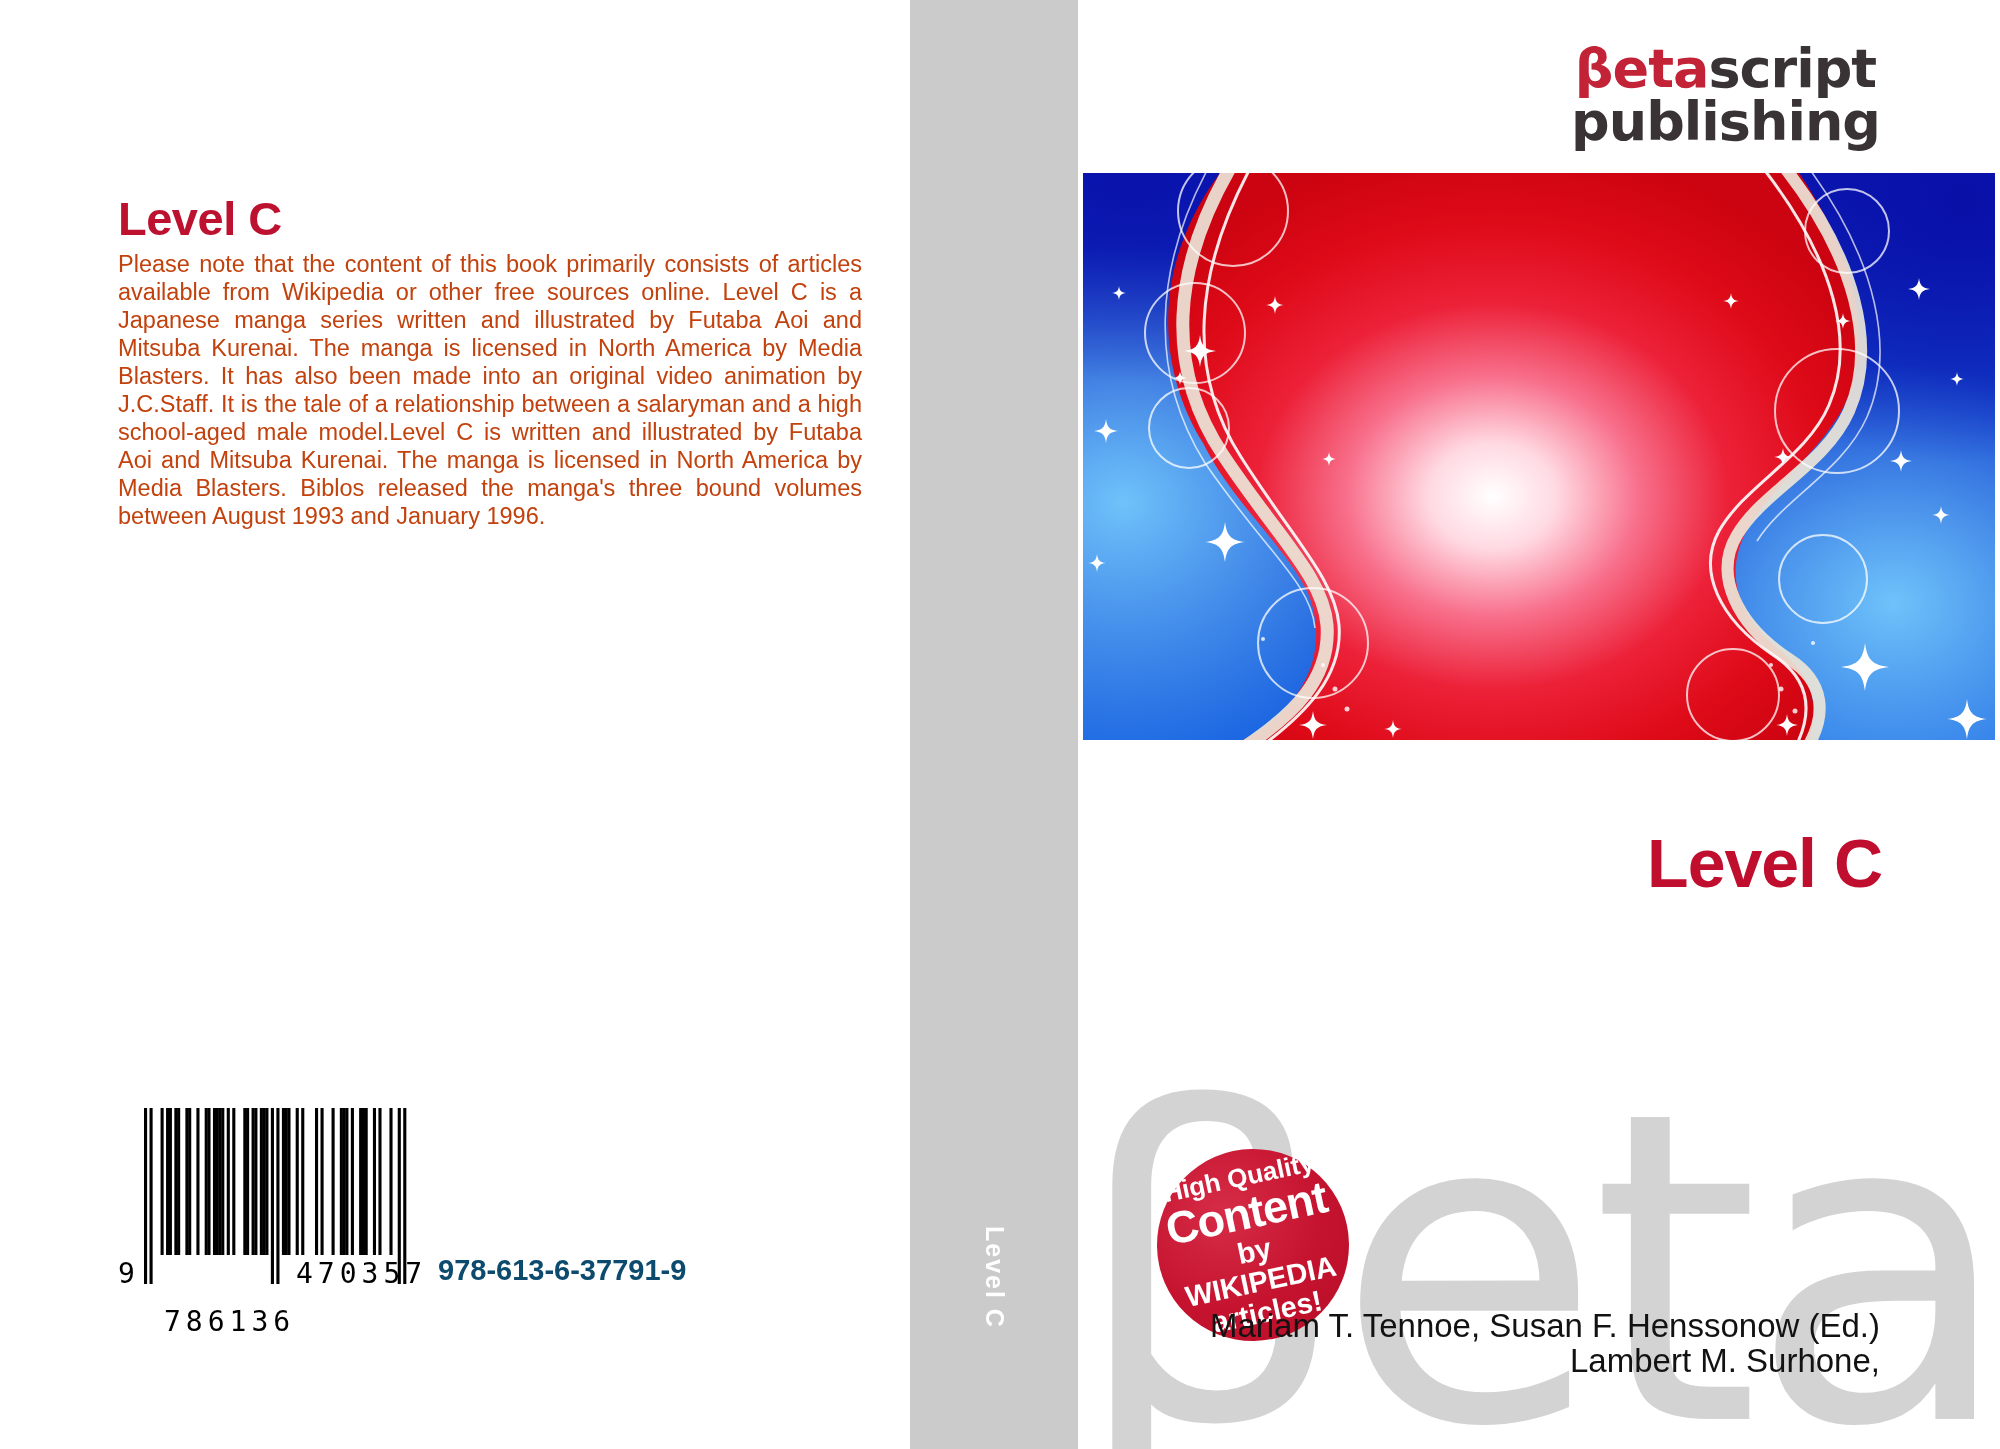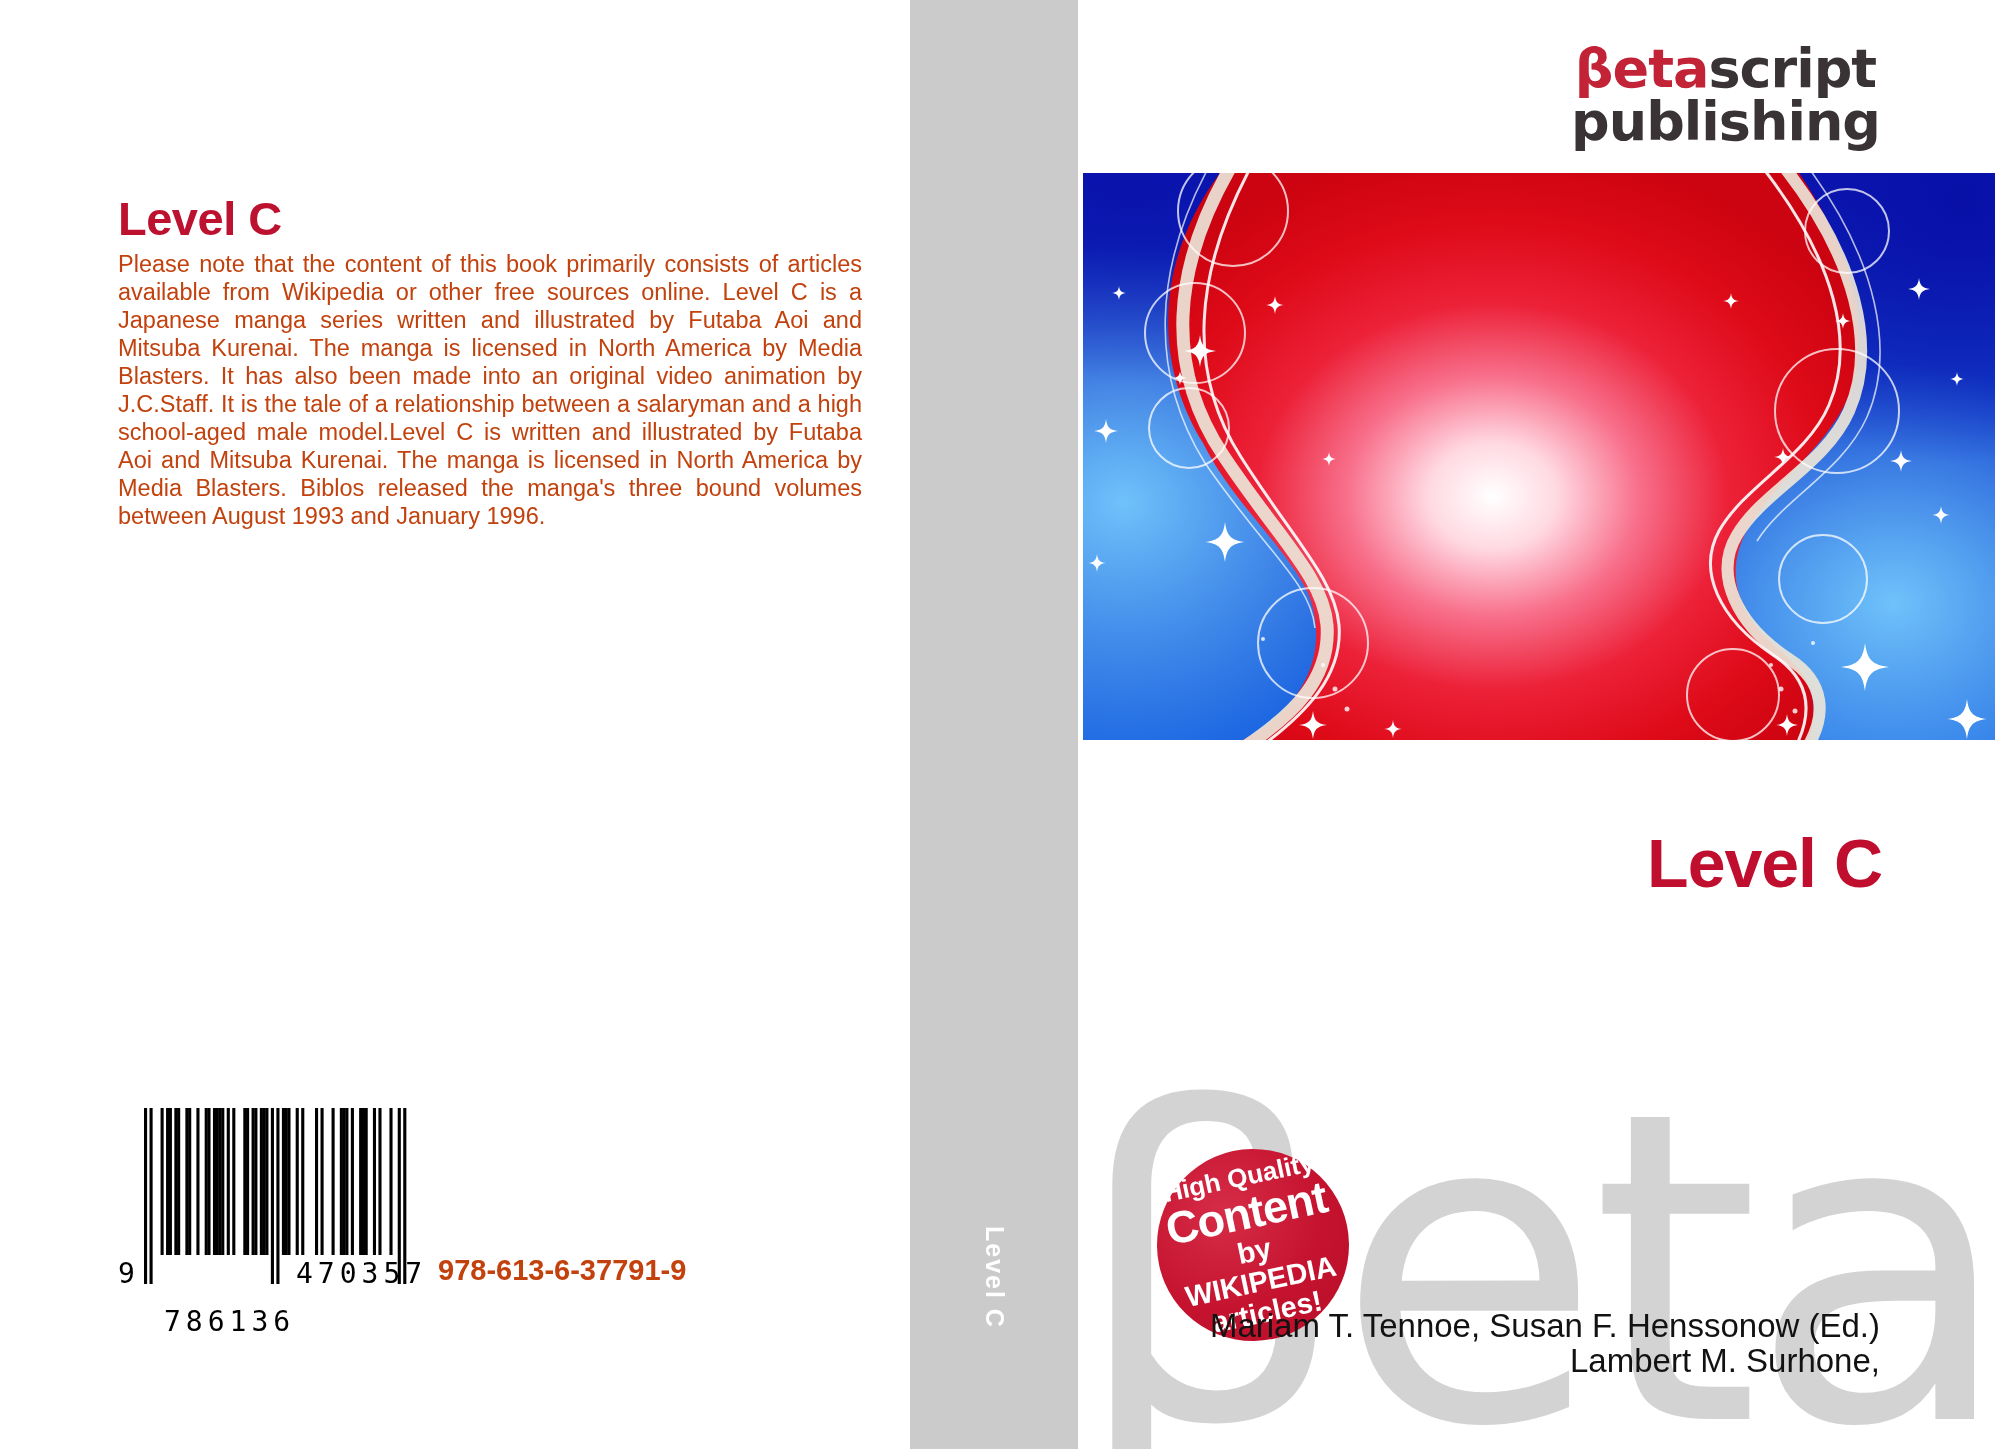--- a/index.html
+++ b/index.html
@@ -13,21 +13,21 @@
   .back-body  { position:absolute; left:118px; top:226px; width:744px; font-size:23.5px;
                 line-height:28px; text-align:justify; color:#c2410c; }
 
   .barcode-block { position:absolute; left:118px; top:1108px; width:330px; height:195px; }
   .barcode-svg   { position:absolute; left:26px; top:0; }
   .bc-digit { position:absolute; top:149px; font-family:"DejaVu Sans Mono", monospace;
               font-size:28px; color:#000; white-space:nowrap; }
   .bc-lead { left:0; }
   .bc-g1   { left:46px;  letter-spacing:5px;margin-top:48px; }
   .bc-g2   { left:178px; letter-spacing:5px; }
-  .isbn    { position:absolute; left:438px; top:1254px; font-size:29px; font-weight:bold; color:#c2410c; }
+  .isbn    { position:absolute; left:438px; top:1254px; font-size:29px; font-weight:bold; color:#0c4a6e; }
 
   
   .spine { position:absolute; left:910px; top:0; width:168px; height:1449px; background:#cbcbcb; }
   .spine-title { position:absolute; left:50%; transform:translateX(-50%); top:1226px;
                  writing-mode:vertical-rl; font-size:25px; font-weight:bold; color:#ffffff;
                  letter-spacing:2px; white-space:nowrap; }
 
   
   .front-cover { position:absolute; left:1078px; top:0; width:922px; height:1449px;
                  background:#fff; overflow:hidden; }

